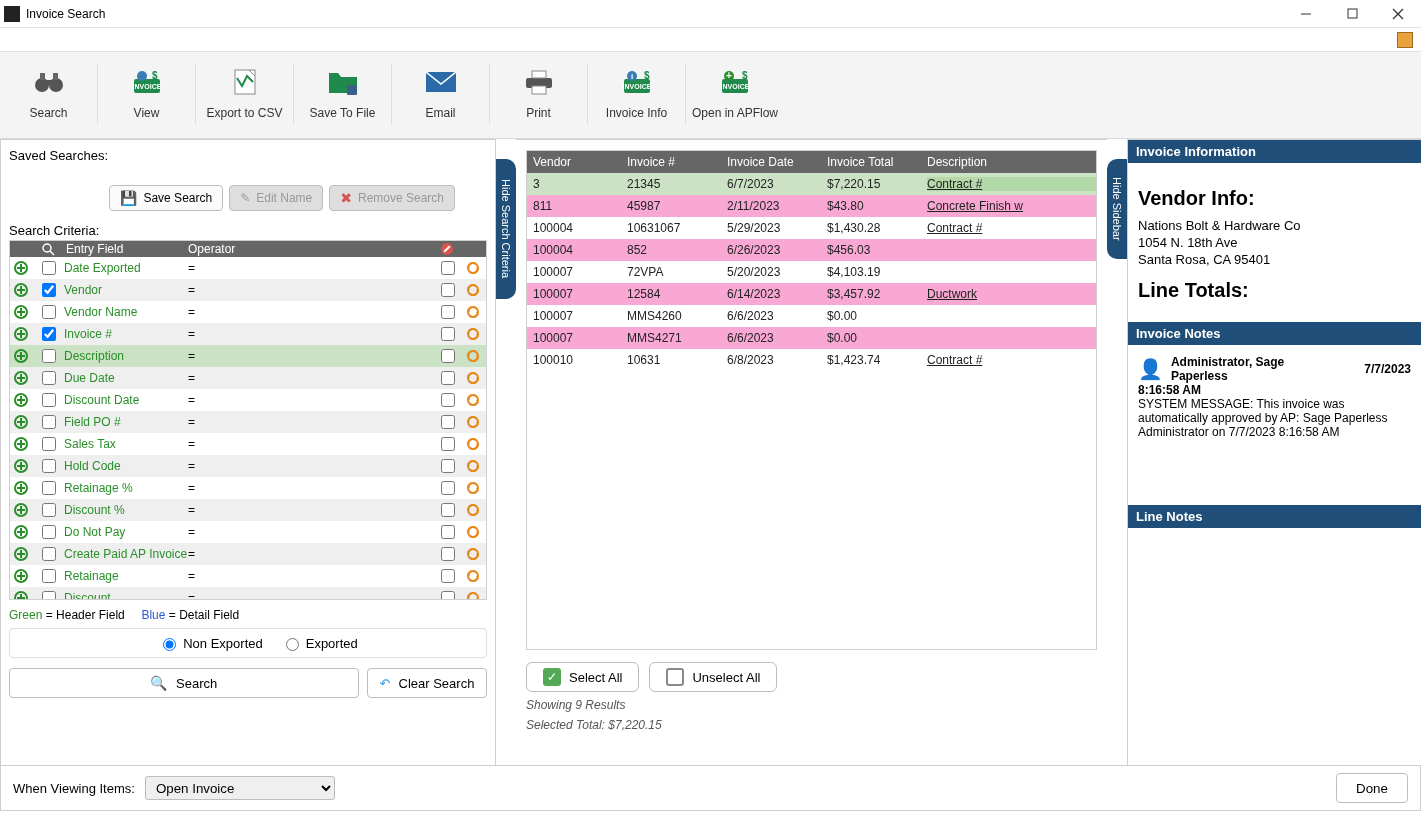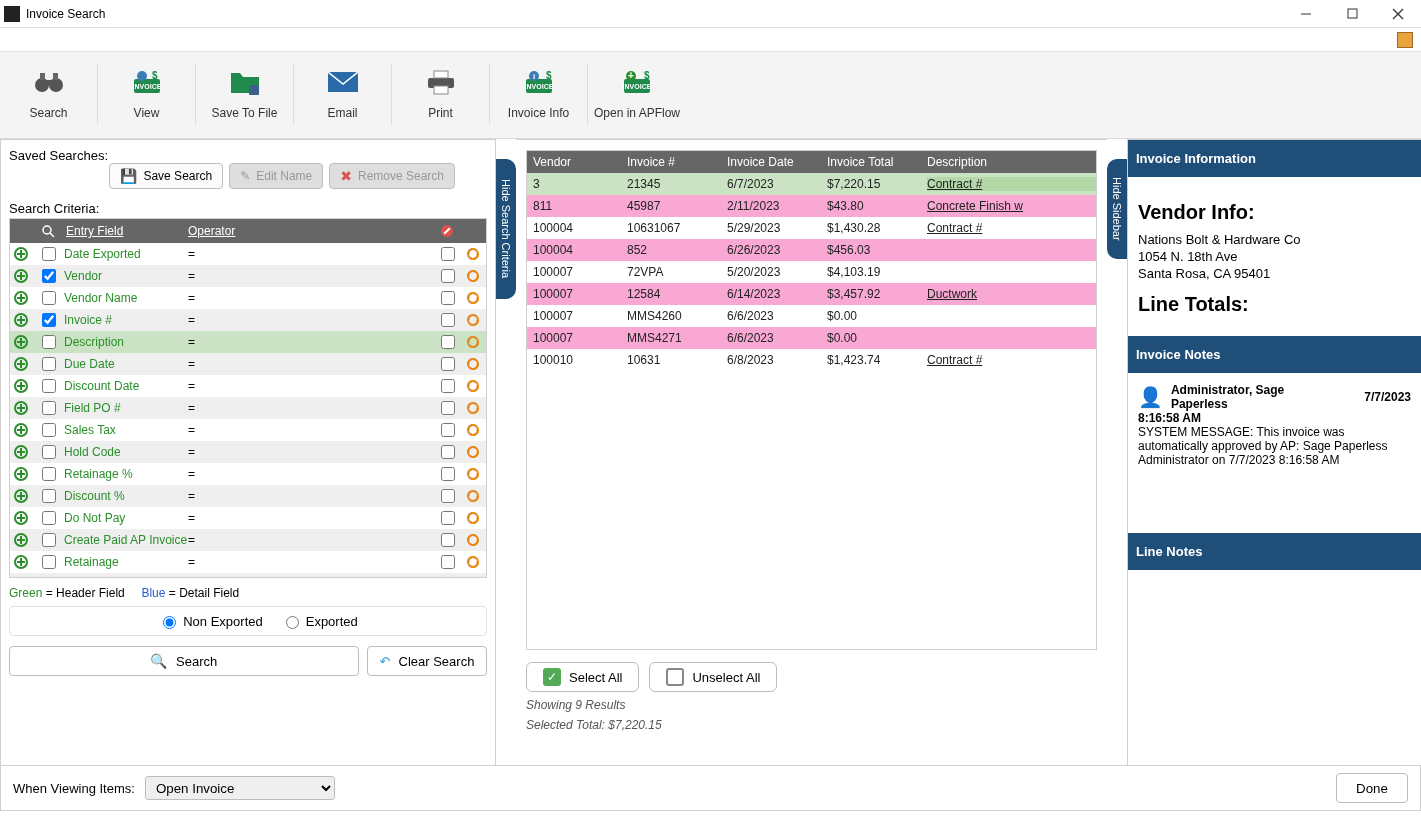--- a/index.html
+++ b/index.html
@@ -115,21 +115,21 @@
       border-left: 1px solid #cfcfcf;
       display: flex;
       flex-direction: column;
       padding: 8px;
       background: #fff;
     }
     .saved-row {
       display: flex;
       align-items: center;
       gap: 6px;
-      margin-bottom: 0;
+      margin-bottom: 22px;
     }
     .saved-label {
       font-size: 13px;
     }
     select.saved-select {
       flex: 1;
       height: 24px;
       border: 1px solid #bdbdbd;
       border-radius: 3px;
       padding: 0 6px;
@@ -167,24 +167,23 @@
       height: 360px;
       overflow-y: auto;
       position: relative;
     }
     .criteria-head {
       display: flex;
       align-items: center;
       background: #666;
       color: #fff;
       font-size: 12px;
-      height: 24px;
+      height: 16px;
       position: sticky;
       top: 0;
-      text-decoration: underline;
     }
     .ch-plus { width: 22px; }
     .ch-mag  { width: 32px; display:flex; justify-content:center; }
     .ch-ef   { width: 124px; padding-left: 2px;}
     .ch-op   { width: 80px; }
     .ch-val  { flex: 1; margin-top: 40px; }
     .ch-not  { width: 26px; display:flex; justify-content:center; color:#fff; }
     .ch-ref  { width: 26px; }
 
     .criteria-row {
@@ -356,21 +355,21 @@
       border-left: 1px solid #cfcfcf;
       display: flex;
       flex-direction: column;
       overflow-y: scroll;
     }
     .section-head {
       background: #1f4e78;
       color: #fff;
       font-weight: bold;
       font-size: 13px;
-      padding: 11px 8px;
+      padding: 4px 8px;
     }
     .info-body {
       padding: 12px 10px;
       font-size: 13px;
     }
     .info-body h2 {
       margin: 12px 0 8px 0;
       font-size: 20px;
       font-weight: bold;
     }
@@ -476,20 +475,30 @@
   <div class="tool-btn">
     <div class="tool-icon">
       <svg width="30" height="24" viewBox="0 0 30 24">
           <rect x="2" y="9" width="26" height="14" rx="2" fill="#1f8a4c"></rect>
           <text x="15" y="19" font-size="7" fill="#fff" text-anchor="middle" font-weight="bold">INVOICE</text>
           <circle cx="10" cy="6" r="5" fill="#3a7db5"></circle>
           <text x="20" y="9" font-size="10" fill="#1f8a4c" font-weight="bold">$</text>
         </svg>
     </div>
     <span class="tool-label">View</span>
+  </div>
+  <div class="tool-btn">
+    <div class="tool-icon">
+      <svg width="24" height="28" viewBox="0 0 24 28">
+          <rect x="2" y="2" width="20" height="24" fill="#fff" stroke="#888"></rect>
+          <polyline points="4,10 9,18 14,8 20,14" fill="none" stroke="#1f8a4c" stroke-width="2"></polyline>
+          <polyline points="16,2 22,8" fill="none" stroke="#888"></polyline>
+        </svg>
+    </div>
+    <span class="tool-label">Export to CSV</span>
   </div>
   <div class="tool-btn">
     <div class="tool-icon">
       <svg width="32" height="26" viewBox="0 0 32 26">
           <path d="M2 4 L11 4 L14 8 L30 8 L30 24 L2 24 Z" fill="#1f8a4c"></path>
           <rect x="20" y="16" width="10" height="10" rx="1" fill="#3a5f8a"></rect>
         </svg>
     </div>
     <span class="tool-label">Save To File</span>
   </div>

